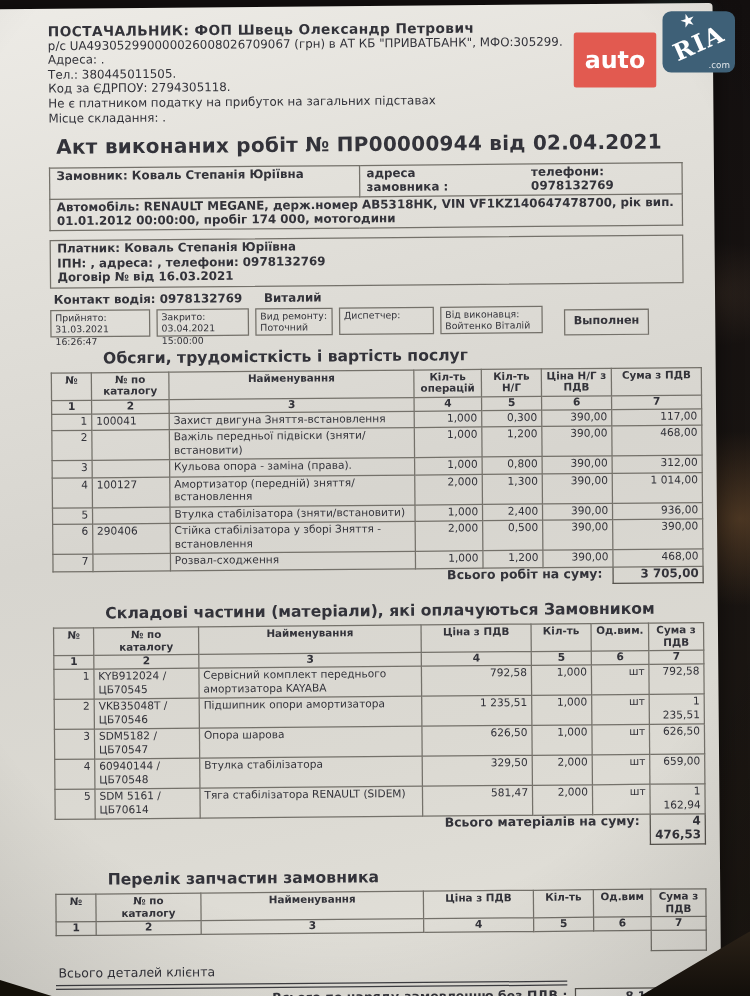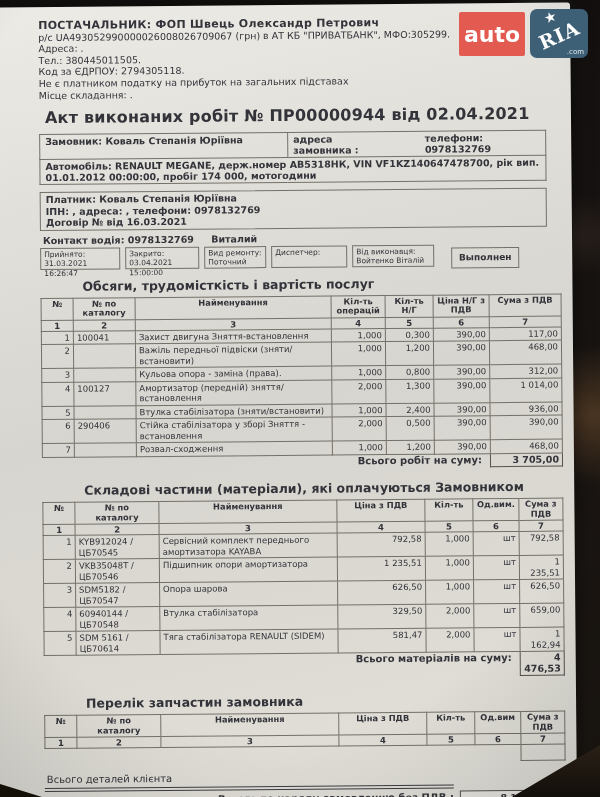--- a/index.html
+++ b/index.html
@@ -24,22 +24,22 @@
   }
   .vignette { position:absolute; inset:0; pointer-events:none;
     background:radial-gradient(95% 85% at 45% 40%, transparent 62%, rgba(0,0,0,.20) 100%); }
   .corner-br { position:absolute; right:0; bottom:0; width:88px; height:52px;
     background:linear-gradient(#2a2117,#120e0a); clip-path:polygon(100% 0, 100% 100%, 0 100%); }
   .corner-bl { position:absolute; left:0; bottom:0; width:42px; height:13px;
     background:#141008; clip-path:polygon(0 0, 100% 100%, 0 100%); }
 
   
   .wm { position:absolute; top:9px; right:12px; display:flex; gap:5px; }
-  .wm-auto { width:66px; height:44px; margin-top:3px; background:#e25a50; border-radius:2px;
-    color:#fff; font-size:22px; font-weight:bold; display:flex; align-items:center; justify-content:center; }
+  .wm-auto { width:66px; height:44px; margin-top:17px; background:#e25a50; border-radius:2px;
+    color:#fff; font-size:19px; font-weight:bold; display:flex; align-items:center; justify-content:center; }
   .wm-ria { width:58px; height:49px; background:#3e6077; border-radius:7px; position:relative; color:#fff; }
   .wm-ria .ria { position:absolute; left:8px; top:15px; font-size:19px; font-weight:bold; letter-spacing:1px;
     transform:rotate(-24deg); font-family:"DejaVu Serif", serif; }
   .wm-ria .star { position:absolute; left:14px; top:0px; font-size:14px; transform:rotate(-18deg); }
   .wm-ria .com { position:absolute; right:4px; bottom:2px; font-size:7px; opacity:.85; }
 
   
   .sup { font-size:9.5px; line-height:11.6px; }
   .sup .l1 { font-size:11px; font-weight:bold; letter-spacing:.3px; }
   .doc-title { font-size:16px; font-weight:bold; margin:7px 0 7px 6px; letter-spacing:.2px; }

